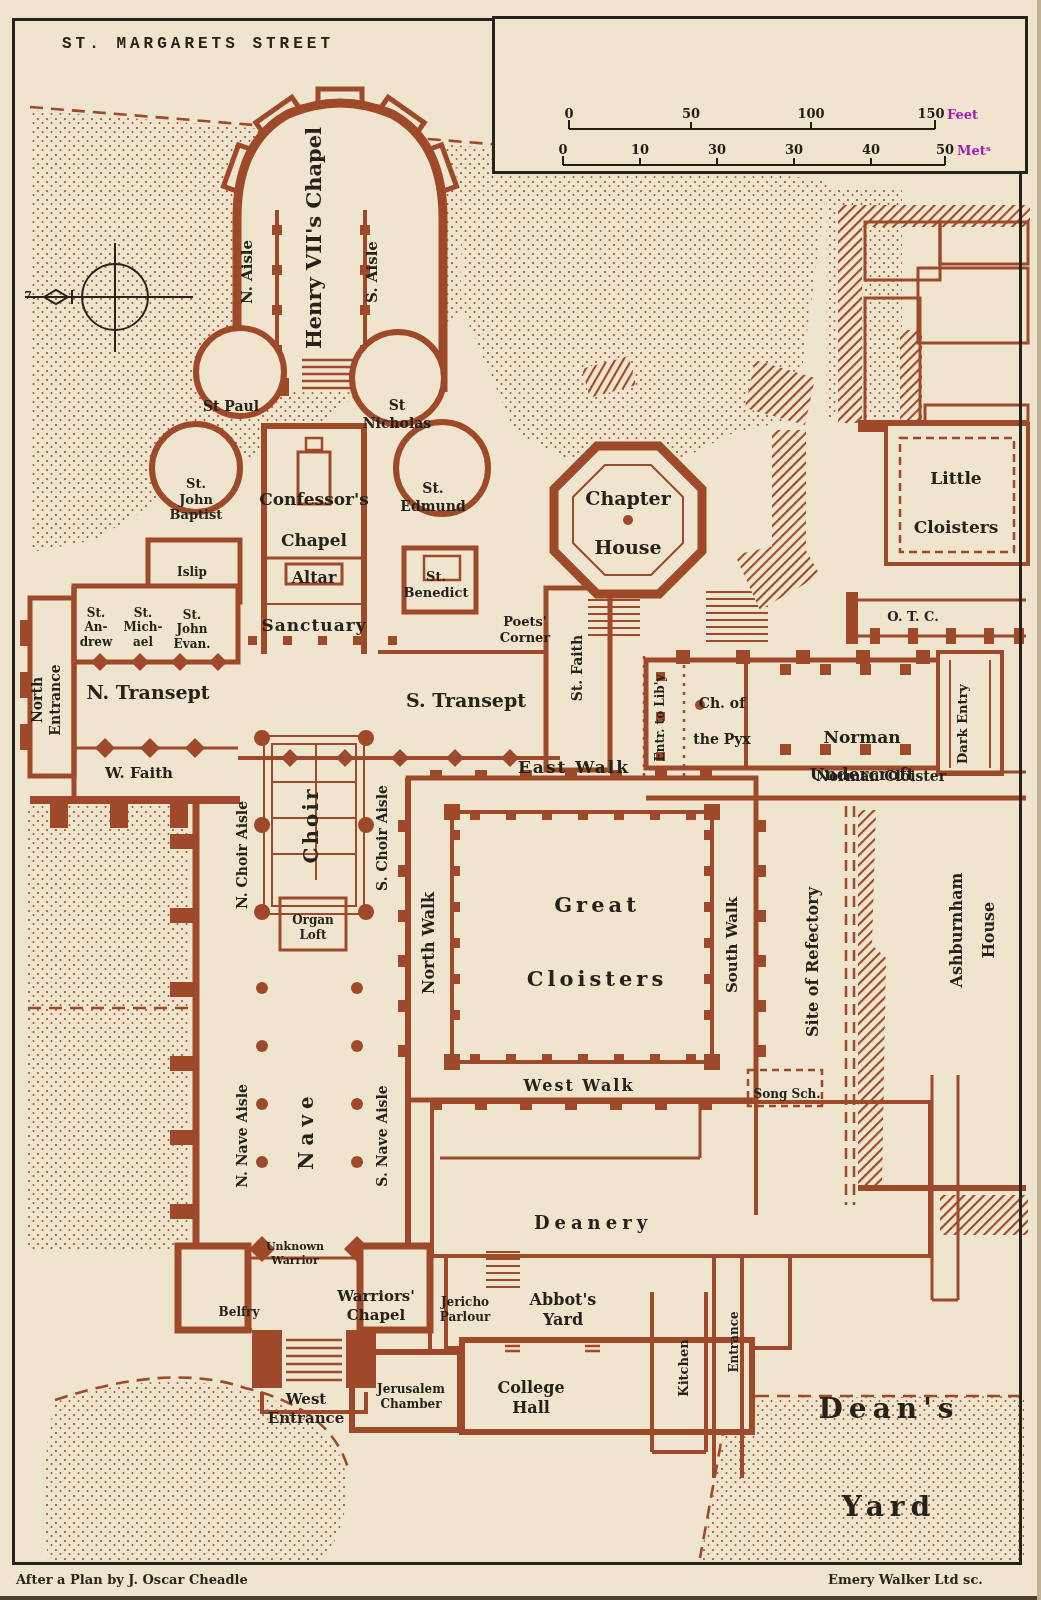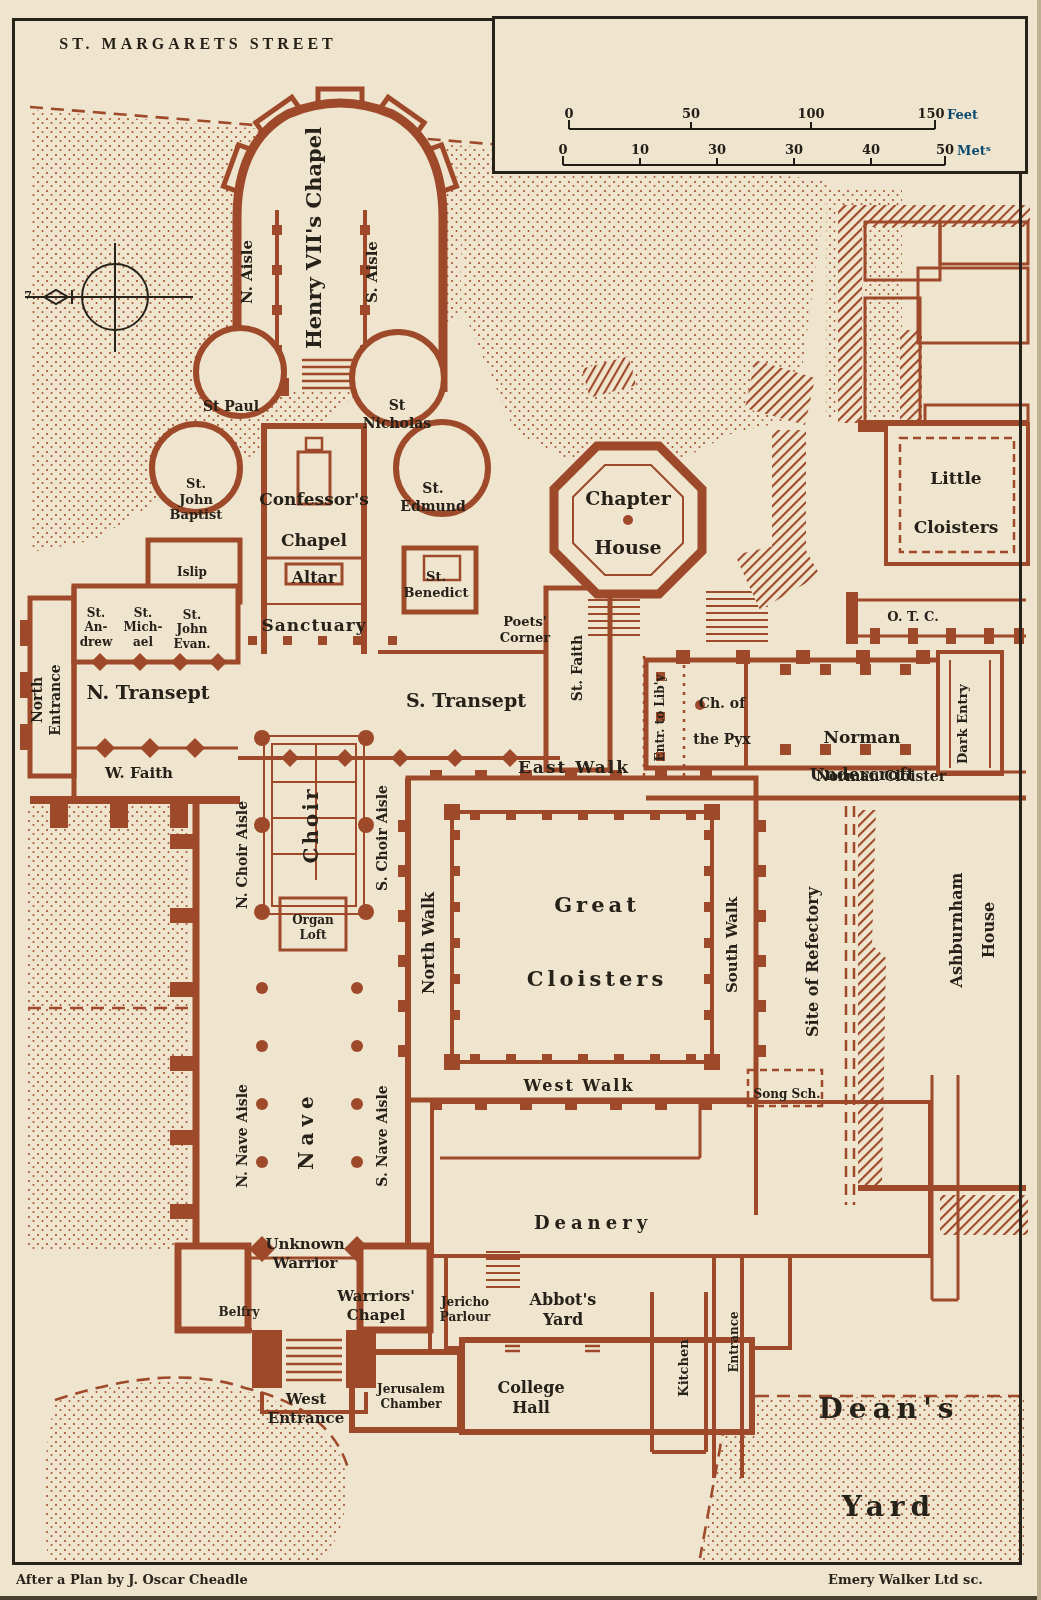--- a/index.html
+++ b/index.html
@@ -24,29 +24,29 @@
     font-size:31px;font-weight:700;letter-spacing:7px;color:#211d16;
     font-family:"DejaVu Serif",serif;white-space:nowrap;
   }
   .scalenum{
     position:absolute;transform:translate(-50%,-50%);
     font-size:13px;font-weight:700;color:#211d16;white-space:nowrap;
     font-family:"DejaVu Serif",serif;
   }
   .scaleunit{
     position:absolute;transform:translate(0,-50%);
-    font-size:13px;font-weight:700;color:#0c4a6e;white-space:nowrap;
+    font-size:13px;font-weight:700;color:#a21caf;white-space:nowrap;
   }
   .lbl{
     position:absolute;transform:translate(-50%,-50%);
     font-weight:700;color:#262119;text-align:center;
     white-space:pre-line;line-height:1.25;pointer-events:none;
   }
   .v{transform:translate(-50%,-50%) rotate(-90deg);}
-  .sans{font-family:Liberation Serif, serif;}
+  .sans{font-family:Liberation Mono, monospace;}
   .credit{
     position:absolute;font-size:13px;font-weight:700;color:#2a251c;
     transform:none;white-space:nowrap;
   }
   .edge-bottom{position:absolute;left:0;bottom:0;width:100%;height:4px;background:#49402f;}
   .edge-right{position:absolute;right:0;top:0;width:4px;height:100%;background:#bdb093;}
 </style>
 </head>
 <body>
 
@@ -482,21 +482,21 @@
 <div class="lbl v" style="left:973px;top:930px;font-size:16px;line-height:2">Ashburnham
 House</div>
 <div class="lbl" style="left:787px;top:1094px;font-size:12px">Song Sch.</div>
 <div class="lbl" style="left:579px;top:1086px;font-size:16px;letter-spacing:2px">West Walk</div>
 
 <div class="lbl v" style="left:243px;top:1136px;font-size:14px;white-space:nowrap">N. Nave Aisle</div>
 <div class="lbl v" style="left:306px;top:1130px;font-size:20px;letter-spacing:6px">Nave</div>
 <div class="lbl v" style="left:383px;top:1136px;font-size:14px;white-space:nowrap">S. Nave Aisle</div>
 
 <div class="lbl" style="left:593px;top:1223px;font-size:18px;letter-spacing:5px">Deanery</div>
-<div class="lbl" style="left:305px;top:1254px;font-size:15px">Unknown
+<div class="lbl" style="left:295px;top:1254px;font-size:11px">Unknown
 Warrior</div>
 <div class="lbl" style="left:239px;top:1312px;font-size:12px">Belfry</div>
 <div class="lbl" style="left:376px;top:1306px;font-size:15px">Warriors'
 Chapel</div>
 <div class="lbl" style="left:465px;top:1310px;font-size:12px">Jericho
 Parlour</div>
 <div class="lbl" style="left:563px;top:1310px;font-size:16px">Abbot's
 Yard</div>
 <div class="lbl v" style="left:684px;top:1368px;font-size:13px">Kitchen</div>
 <div class="lbl v" style="left:734px;top:1342px;font-size:12px">Entrance</div>

